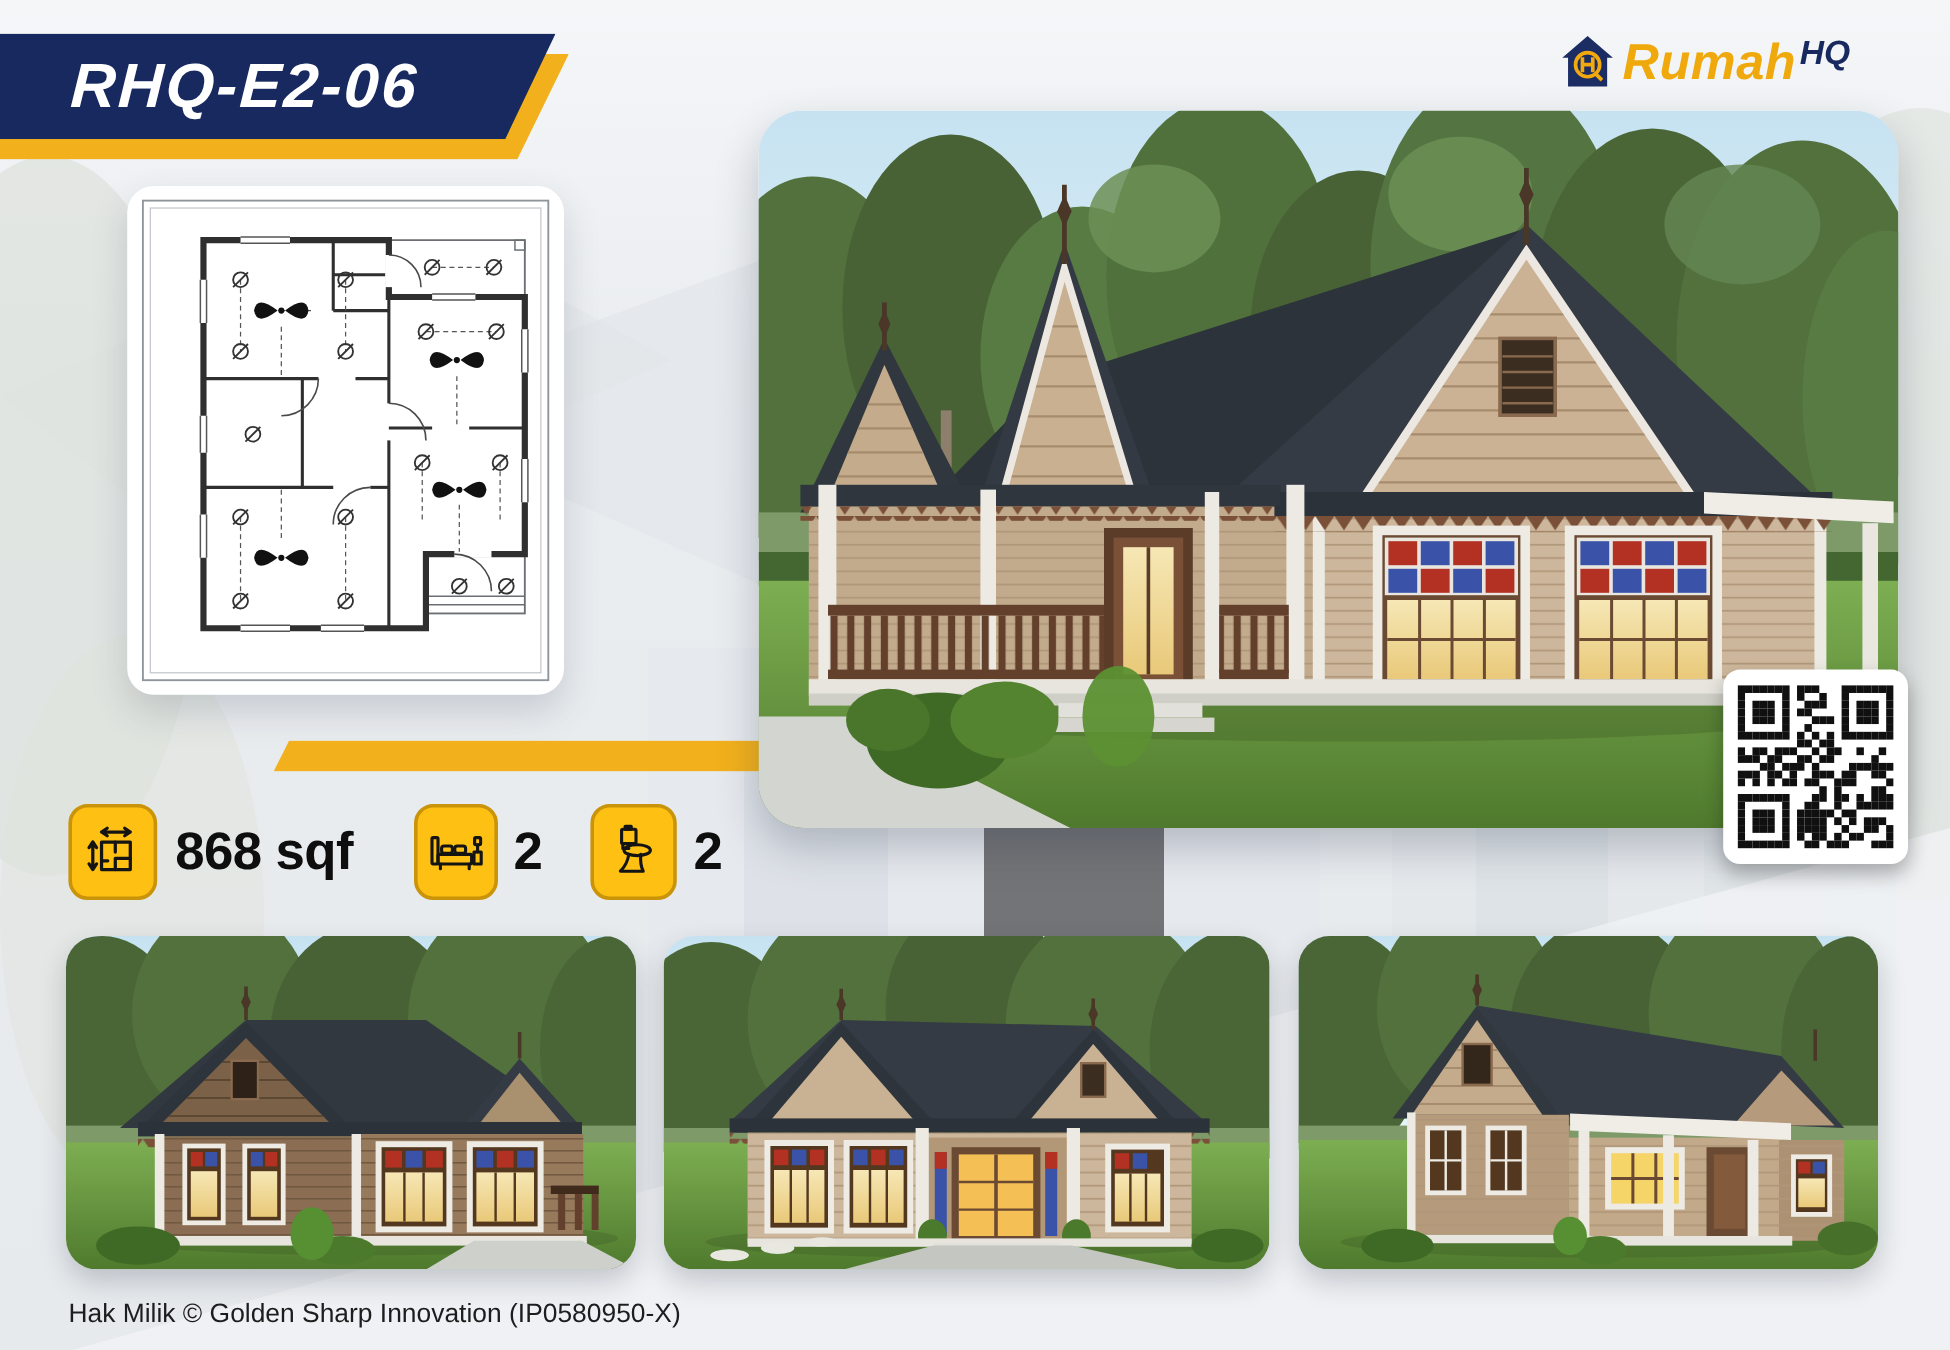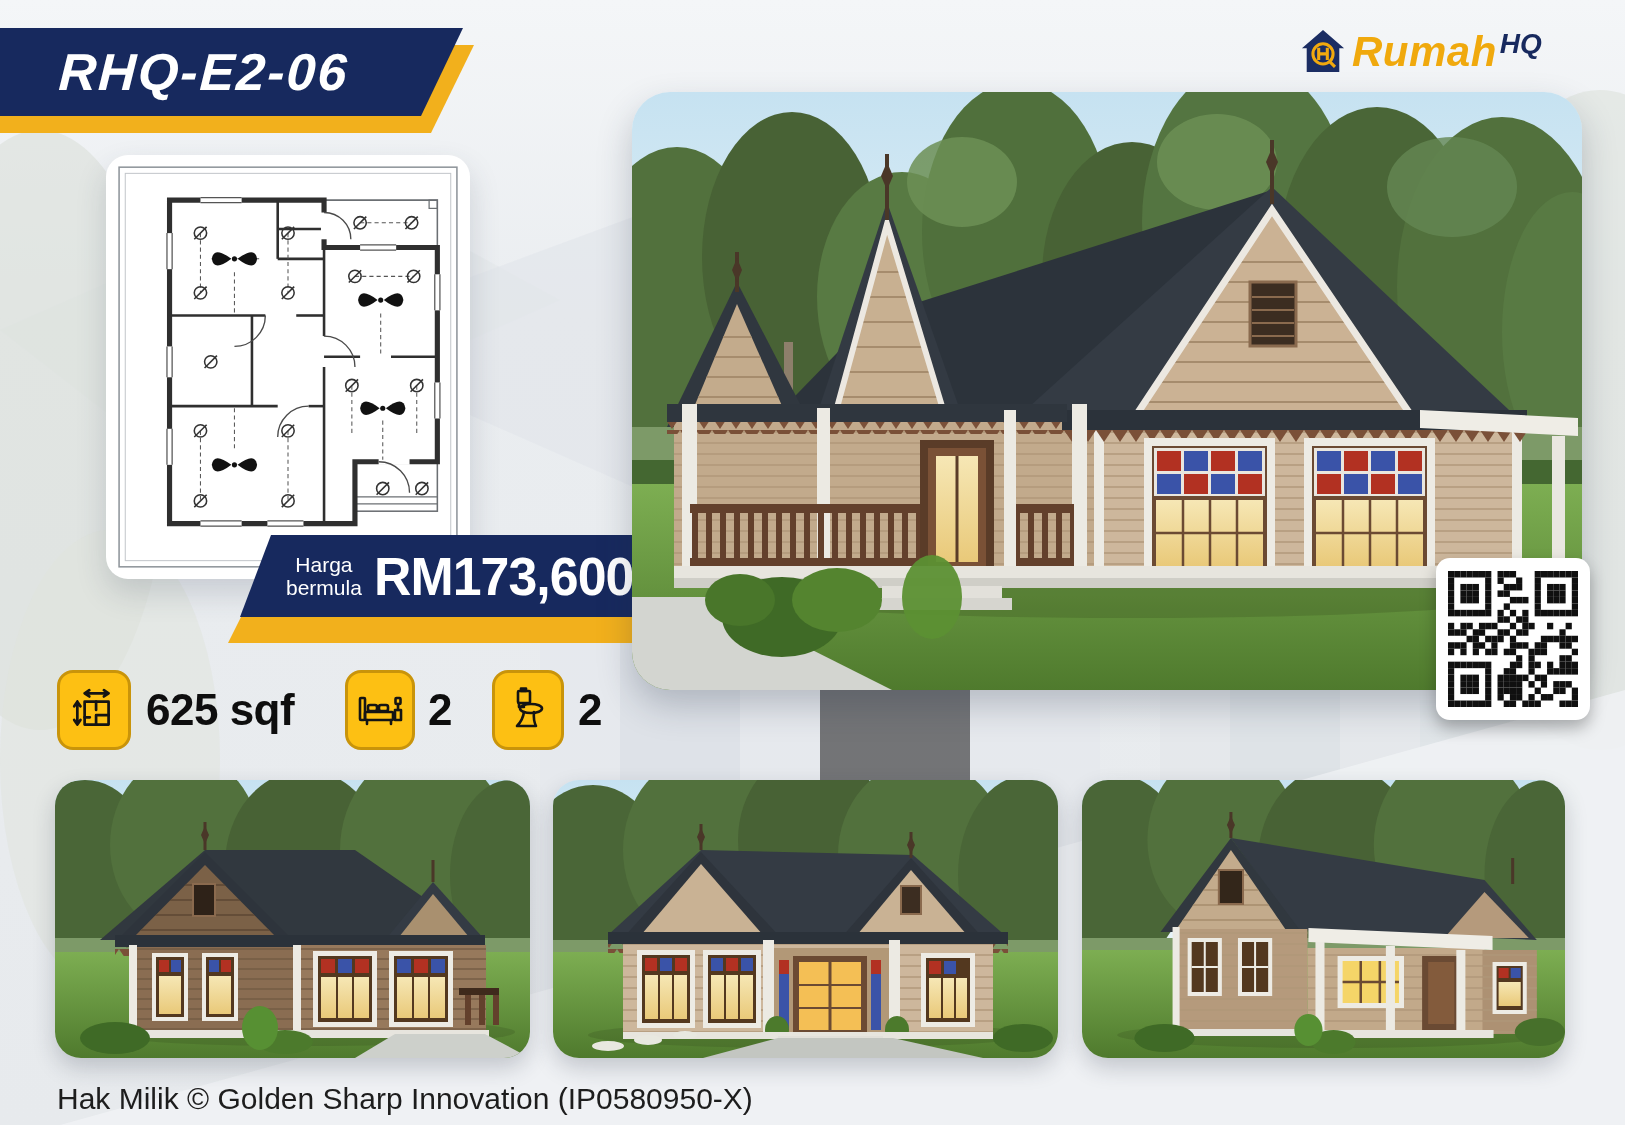--- a/index.html
+++ b/index.html
@@ -49,21 +49,21 @@
   .spec-box{top:670px;height:80px;background:#fdc013;border:3px solid #c9940a;border-radius:16px;
             box-sizing:border-box;display:flex;align-items:center;justify-content:center;}
   .spec-label{top:670px;height:80px;display:flex;align-items:center;color:#0e0e0e;
               font-size:44px;font-weight:700;letter-spacing:-.5px;}
 
   
   .qr-card{left:1436px;top:558px;width:154px;height:162px;background:#ffffff;border-radius:14px;
            box-shadow:0 8px 16px rgba(0,0,0,.28);display:flex;align-items:center;justify-content:center;}
 
   
-  .footer-text{left:57px;top:1082px;color:#1d1d1d;font-size:30px;}
+  .footer-text{left:57px;top:1082px;color:#1d1d1d;font-size:22px;}
 </style>
 </head>
 <body>
 
 <div class="page">
 
   <svg width="0" height="0" style="position:absolute">
     <defs>
       <linearGradient id="skyG" x1="0" y1="0" x2="0" y2="1">
         <stop offset="0" stop-color="#c6e2f1"></stop>
@@ -302,27 +302,20 @@
           </g>
         <g transform="translate(300,318)">
             <circle r="6"></circle>
             <line x1="-6" y1="6" x2="6" y2="-6"></line>
           </g>
       </g>
     </svg>
   </div>
 
   <div class="abs price-gold"></div>
-  <div class="abs price-navy">
-    <div class="price-label">
-      <span>Harga</span>
-      <span>bermula</span>
-    </div>
-    <span class="price-value">RM173,600</span>
-  </div>
 
   <div class="abs main-photo">
     <svg width="100%" height="100%" viewBox="0 0 950 598" preserveAspectRatio="none">
       <defs>
         <clipPath id="m-g1">
             <polygon points="55,332 105,212 158,332"></polygon>
           </clipPath>
         <clipPath id="m-g2">
             <polygon points="200,334 255,132 316,334"></polygon>
           </clipPath>
@@ -727,21 +720,21 @@
   </div>
 
   <div class="abs spec-box" style="left:57px;width:74px;">
     <svg width="50" height="54" viewBox="0 0 48 48" fill="none" stroke="#141414" stroke-width="2.6" stroke-linecap="round" stroke-linejoin="round">
       <path d="M15,16 H38 V38 H15 Z"></path>
       <path d="M26,16 V24 M26,29 V38 M26,29 H38 M15,31 H20"></path>
       <path d="M15,8 H38 M15,8 l4.5,-3 M15,8 l4.5,3 M38,8 l-4.5,-3 M38,8 l-4.5,3"></path>
       <path d="M8,16 V38 M8,16 l-3,4.5 M8,16 l3,4.5 M8,38 l-3,-4.5 M8,38 l3,-4.5"></path>
     </svg>
   </div>
-  <div class="abs spec-label" style="left:146px;">625 sqf</div>
+  <div class="abs spec-label" style="left:146px;">868 sqf</div>
 
   <div class="abs spec-box" style="left:345px;width:70px;">
     <svg width="48" height="50" viewBox="0 0 48 48" fill="none" stroke="#141414" stroke-width="2.6" stroke-linecap="round" stroke-linejoin="round">
       <rect x="4" y="12" width="5" height="22" rx="1"></rect>
       <rect x="9" y="26" width="28" height="8" rx="1"></rect>
       <rect x="12" y="19" width="9" height="6" rx="2"></rect>
       <rect x="23" y="19" width="9" height="6" rx="2"></rect>
       <path d="M11,34 v4 M35,34 v4"></path>
       <rect x="39" y="24" width="6" height="10"></rect>
       <path d="M42,24 v-6"></path>

